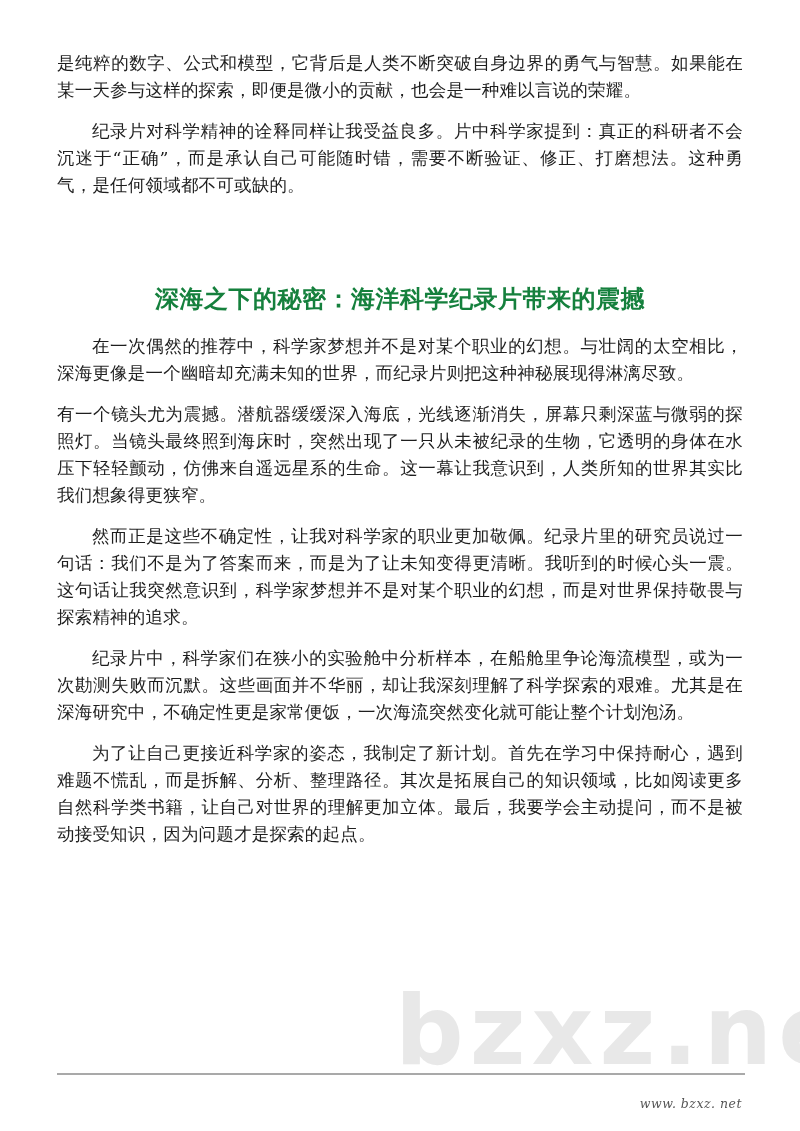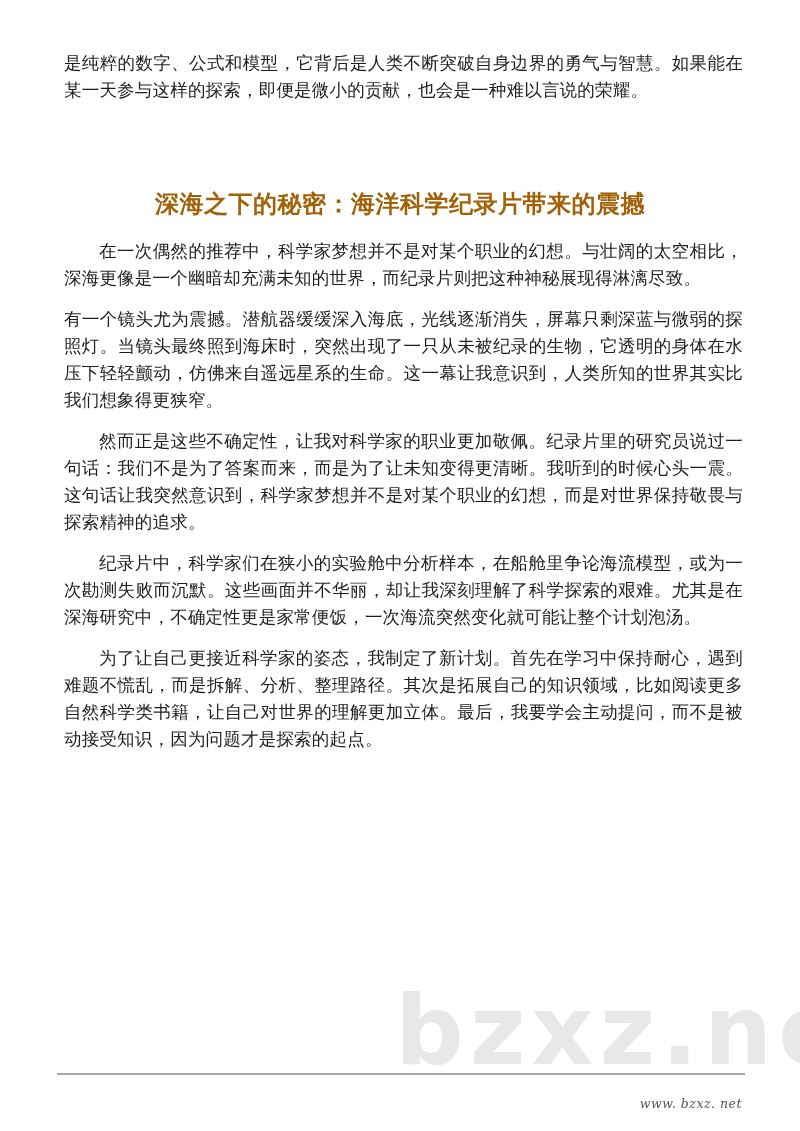--- a/index.html
+++ b/index.html
@@ -3,36 +3,36 @@
 <meta charset="utf-8">
 <style>
   html, body { margin: 0; padding: 0; background: #ffffff; }
   body {
     width: 800px; height: 1131px; position: relative; overflow: hidden;
     font-family: "DejaVu Serif", "Liberation Serif", serif;
     color: #1e1e1e;
   }
   .page { position: absolute; left: 57px; top: 50px; width: 686px; }
   p {
-    margin: 0 0 14px 7px;
+    margin: 0 0 14px 0;
     font-size: 17.5px;
     line-height: 27px;
     text-align: justify;
     letter-spacing: 0.2px;
   }
   p.indent { text-indent: 2em; }
   .section-gap { height: 68px; }
   h1 {
     margin: 0 0 16px 0;
     font-family: "DejaVu Sans", "Liberation Sans", sans-serif;
     font-size: 24px;
     font-weight: bold;
     text-align: center;
     letter-spacing: 0.5px;
-    color: #a16207;
+    color: #15803d;
     line-height: 36px;
   }
   .watermark {
     position: absolute; left: 395px; top: 975px;
     font-family: "DejaVu Sans", "Liberation Sans", sans-serif;
     font-size: 96px; font-weight: bold;
     color: #d6d6d6; opacity: 0.55; letter-spacing: 6px;
     z-index: 0; pointer-events: none;
   }
   .page { z-index: 1; }
@@ -49,20 +49,21 @@
   }
 </style>
 </head>
 <body>
 
 <div class="watermark">bzxz.net</div>
 
 <div class="page">
   <section>
     <p>是纯粹的数字、公式和模型，它背后是人类不断突破自身边界的勇气与智慧。如果能在某一天参与这样的探索，即便是微小的贡献，也会是一种难以言说的荣耀。</p>
+    <p class="indent">纪录片对科学精神的诠释同样让我受益良多。片中科学家提到：真正的科研者不会沉迷于“正确”，而是承认自己可能随时错，需要不断验证、修正、打磨想法。这种勇气，是任何领域都不可或缺的。</p>
   </section>
 
   <div class="section-gap"></div>
 
   <section>
     <h1>深海之下的秘密：海洋科学纪录片带来的震撼</h1>
     <p class="indent">在一次偶然的推荐中，科学家梦想并不是对某个职业的幻想。与壮阔的太空相比，深海更像是一个幽暗却充满未知的世界，而纪录片则把这种神秘展现得淋漓尽致。</p>
     <p>有一个镜头尤为震撼。潜航器缓缓深入海底，光线逐渐消失，屏幕只剩深蓝与微弱的探照灯。当镜头最终照到海床时，突然出现了一只从未被纪录的生物，它透明的身体在水压下轻轻颤动，仿佛来自遥远星系的生命。这一幕让我意识到，人类所知的世界其实比我们想象得更狭窄。</p>
     <p class="indent">然而正是这些不确定性，让我对科学家的职业更加敬佩。纪录片里的研究员说过一句话：我们不是为了答案而来，而是为了让未知变得更清晰。我听到的时候心头一震。这句话让我突然意识到，科学家梦想并不是对某个职业的幻想，而是对世界保持敬畏与探索精神的追求。</p>
     <p class="indent">纪录片中，科学家们在狭小的实验舱中分析样本，在船舱里争论海流模型，或为一次勘测失败而沉默。这些画面并不华丽，却让我深刻理解了科学探索的艰难。尤其是在深海研究中，不确定性更是家常便饭，一次海流突然变化就可能让整个计划泡汤。</p>

